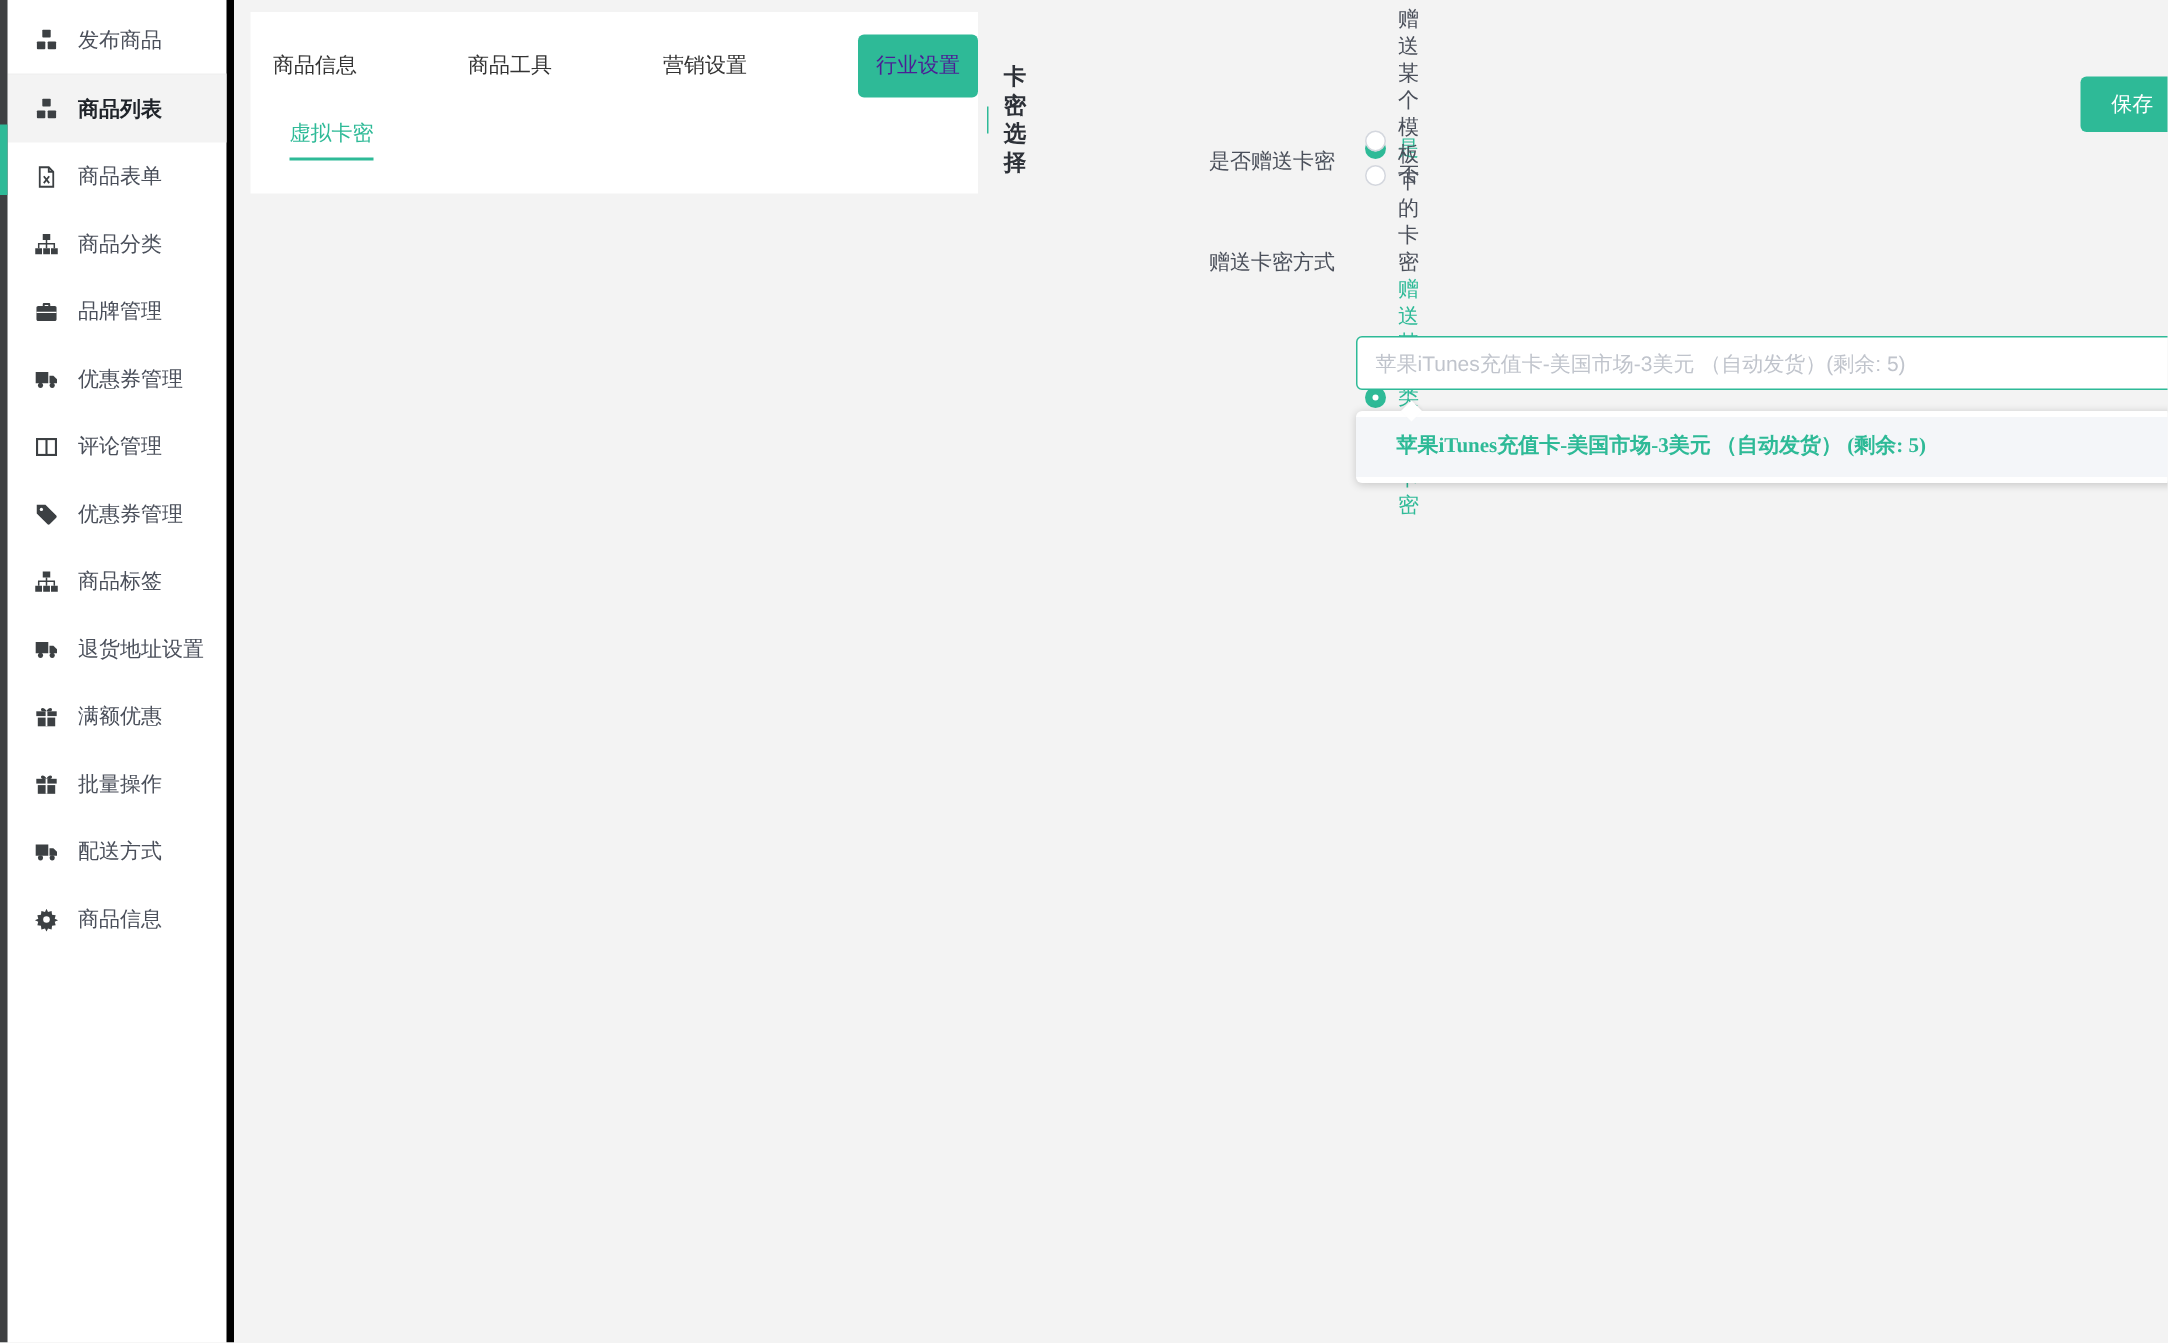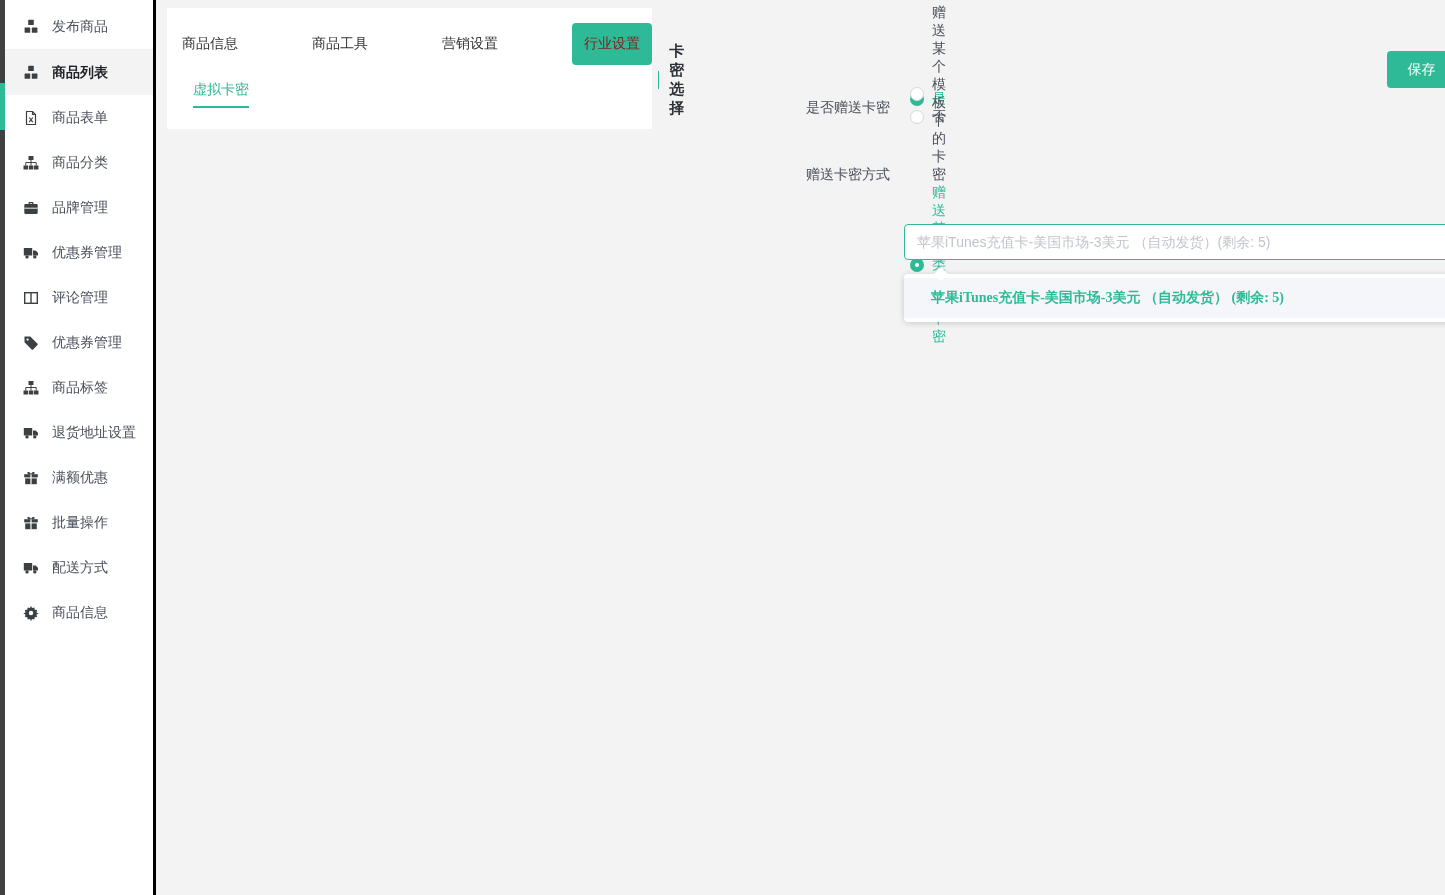--- a/index.html
+++ b/index.html
@@ -10,34 +10,34 @@
     font-family:"Liberation Sans","DejaVu Sans",sans-serif;
     background:#f3f3f3; color:#4a4f5a;
   }
   .page { display:flex; width:100%; height:100%; }
 
   
   .rail { width:5px; background:#3e4042; position:relative; flex-shrink:0; }
   .rail-thumb { position:absolute; left:0; top:83px; width:5px; height:47px; background:var(--accent); }
 
   
-  .sidebar { width:151px; background:#fff; border-right:3px solid #000000; flex-shrink:0; padding-top:5px; }
+  .sidebar { width:151px; background:#fff; border-right:5px solid #000000; flex-shrink:0; padding-top:5px; }
   .side-item { height:45px; display:flex; align-items:center; padding-left:18px; gap:13px; font-size:14px; color:#4a4f5a; cursor:pointer; white-space:nowrap; }
   .side-item.active { background:#f3f3f3; font-weight:bold; color:#1f2329; }
   .side-item.divider { border-bottom:1px solid #f0f0f0; }
   .side-item .icn { width:16px; height:16px; color:#3c4043; flex-shrink:0; display:inline-flex; }
   .side-item svg { width:16px; height:16px; }
 
   
   .main { flex:1; display:flex; flex-direction:row; padding-top:8px; margin-left:11px; min-width:0; }
 
   .tabs-card { background:#fff; height:121px; flex-shrink:0; }
   .tab-row { display:flex; align-items:center; height:72px; padding-left:15px; }
   .tab { font-size:14px; color:#333; margin-right:74px; cursor:pointer; white-space:nowrap; background:none; border:none; font-family:inherit; }
-  .tab.active-btn { background:var(--accent); color:#7f1d1d; padding:12px 12px; border-radius:4px; margin-right:0; }
+  .tab.active-btn { background:var(--accent); color:#4c1d95; padding:12px 12px; border-radius:4px; margin-right:0; }
   .subtab-row { padding-left:26px; }
   .subtab { display:inline-block; font-size:14px; color:var(--accent); padding-bottom:7px; border-bottom:2px solid var(--accent); cursor:pointer; }
 
   .content-card { background:#fff; height:695px; margin-top:14px; position:relative; flex-shrink:0; }
   .section-header { position:absolute; top:20px; left:6px; display:flex; align-items:center; gap:10px; }
   .section-bar { width:4px; height:18px; background:var(--accent); }
   .section-title { font-size:15px; font-weight:bold; color:#2d3138; }
 
   .form-row { position:absolute; left:0; height:28px; display:flex; align-items:center; font-size:14px; }
   .form-row.r1 { top:72px; }

